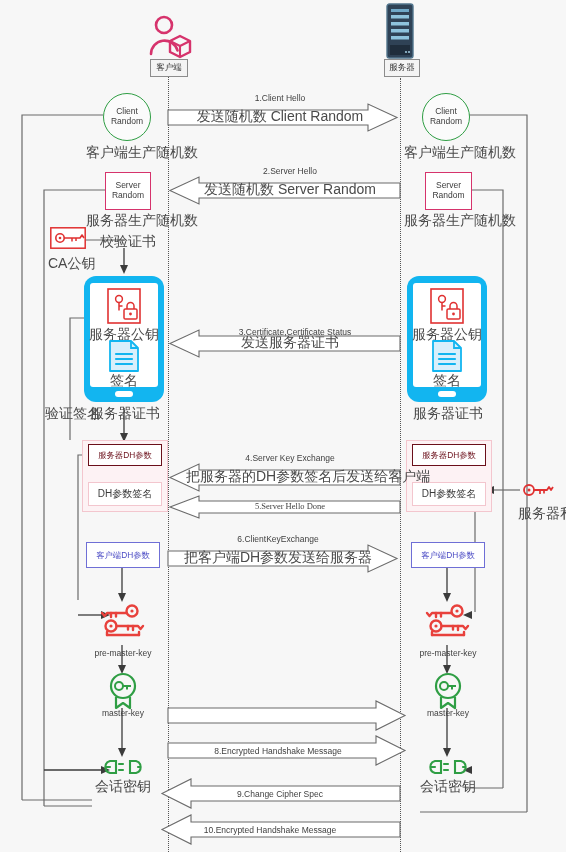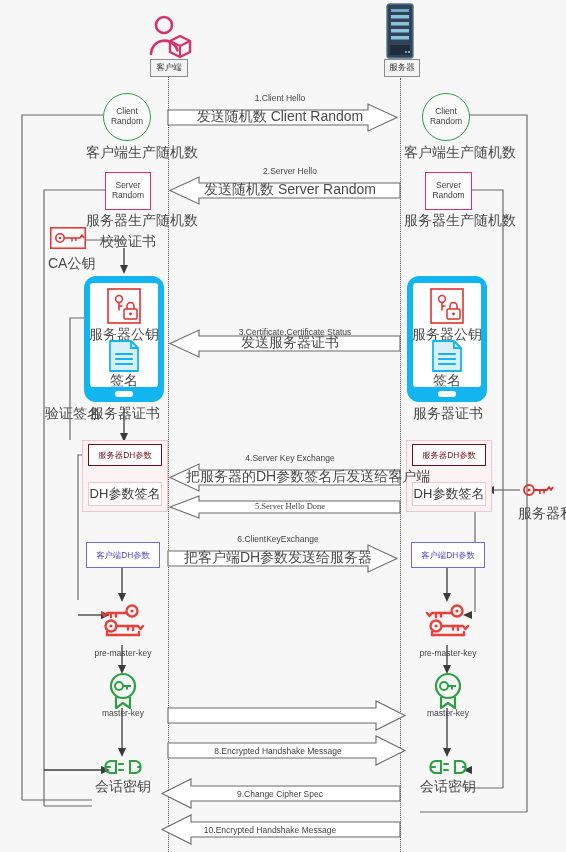--- a/index.html
+++ b/index.html
@@ -30,21 +30,21 @@
   }
   .tag-box{
     position:absolute;background:#f4f4f4;border:1px solid #8c8c8c;
     display:flex;align-items:center;justify-content:center;
     font-size:8.5px;color:#333;
   }
   .dh-wrap{position:absolute;border:1px solid #f3c6ce;background:#fdf2f4;}
   .dh-top{position:absolute;background:#fff;border:1.5px solid #6b0f1a;
     display:flex;align-items:center;justify-content:center;font-size:8.3px;color:#6b0f1a;}
   .dh-bot{position:absolute;background:#fff;border:1px solid #f3c6ce;
-    display:flex;align-items:center;justify-content:center;font-size:13px;color:#3b3b3b;}
+    display:flex;align-items:center;justify-content:center;font-size:10px;color:#3b3b3b;}
   .cdh{position:absolute;background:#fff;border:1.4px solid #6f6fd6;
     display:flex;align-items:center;justify-content:center;font-size:8.3px;color:#4b4bc4;}
 
   
   .tablet{position:absolute;background:#12b5f0;border-radius:12px;}
   .tablet-screen{position:absolute;background:#ffffff;border-radius:3px;}
   .tablet-home{position:absolute;background:#ffffff;border-radius:4px;}
 
   svg{display:block;overflow:visible;}
   .vline{position:absolute;border-left:1.5px dotted #555;}

